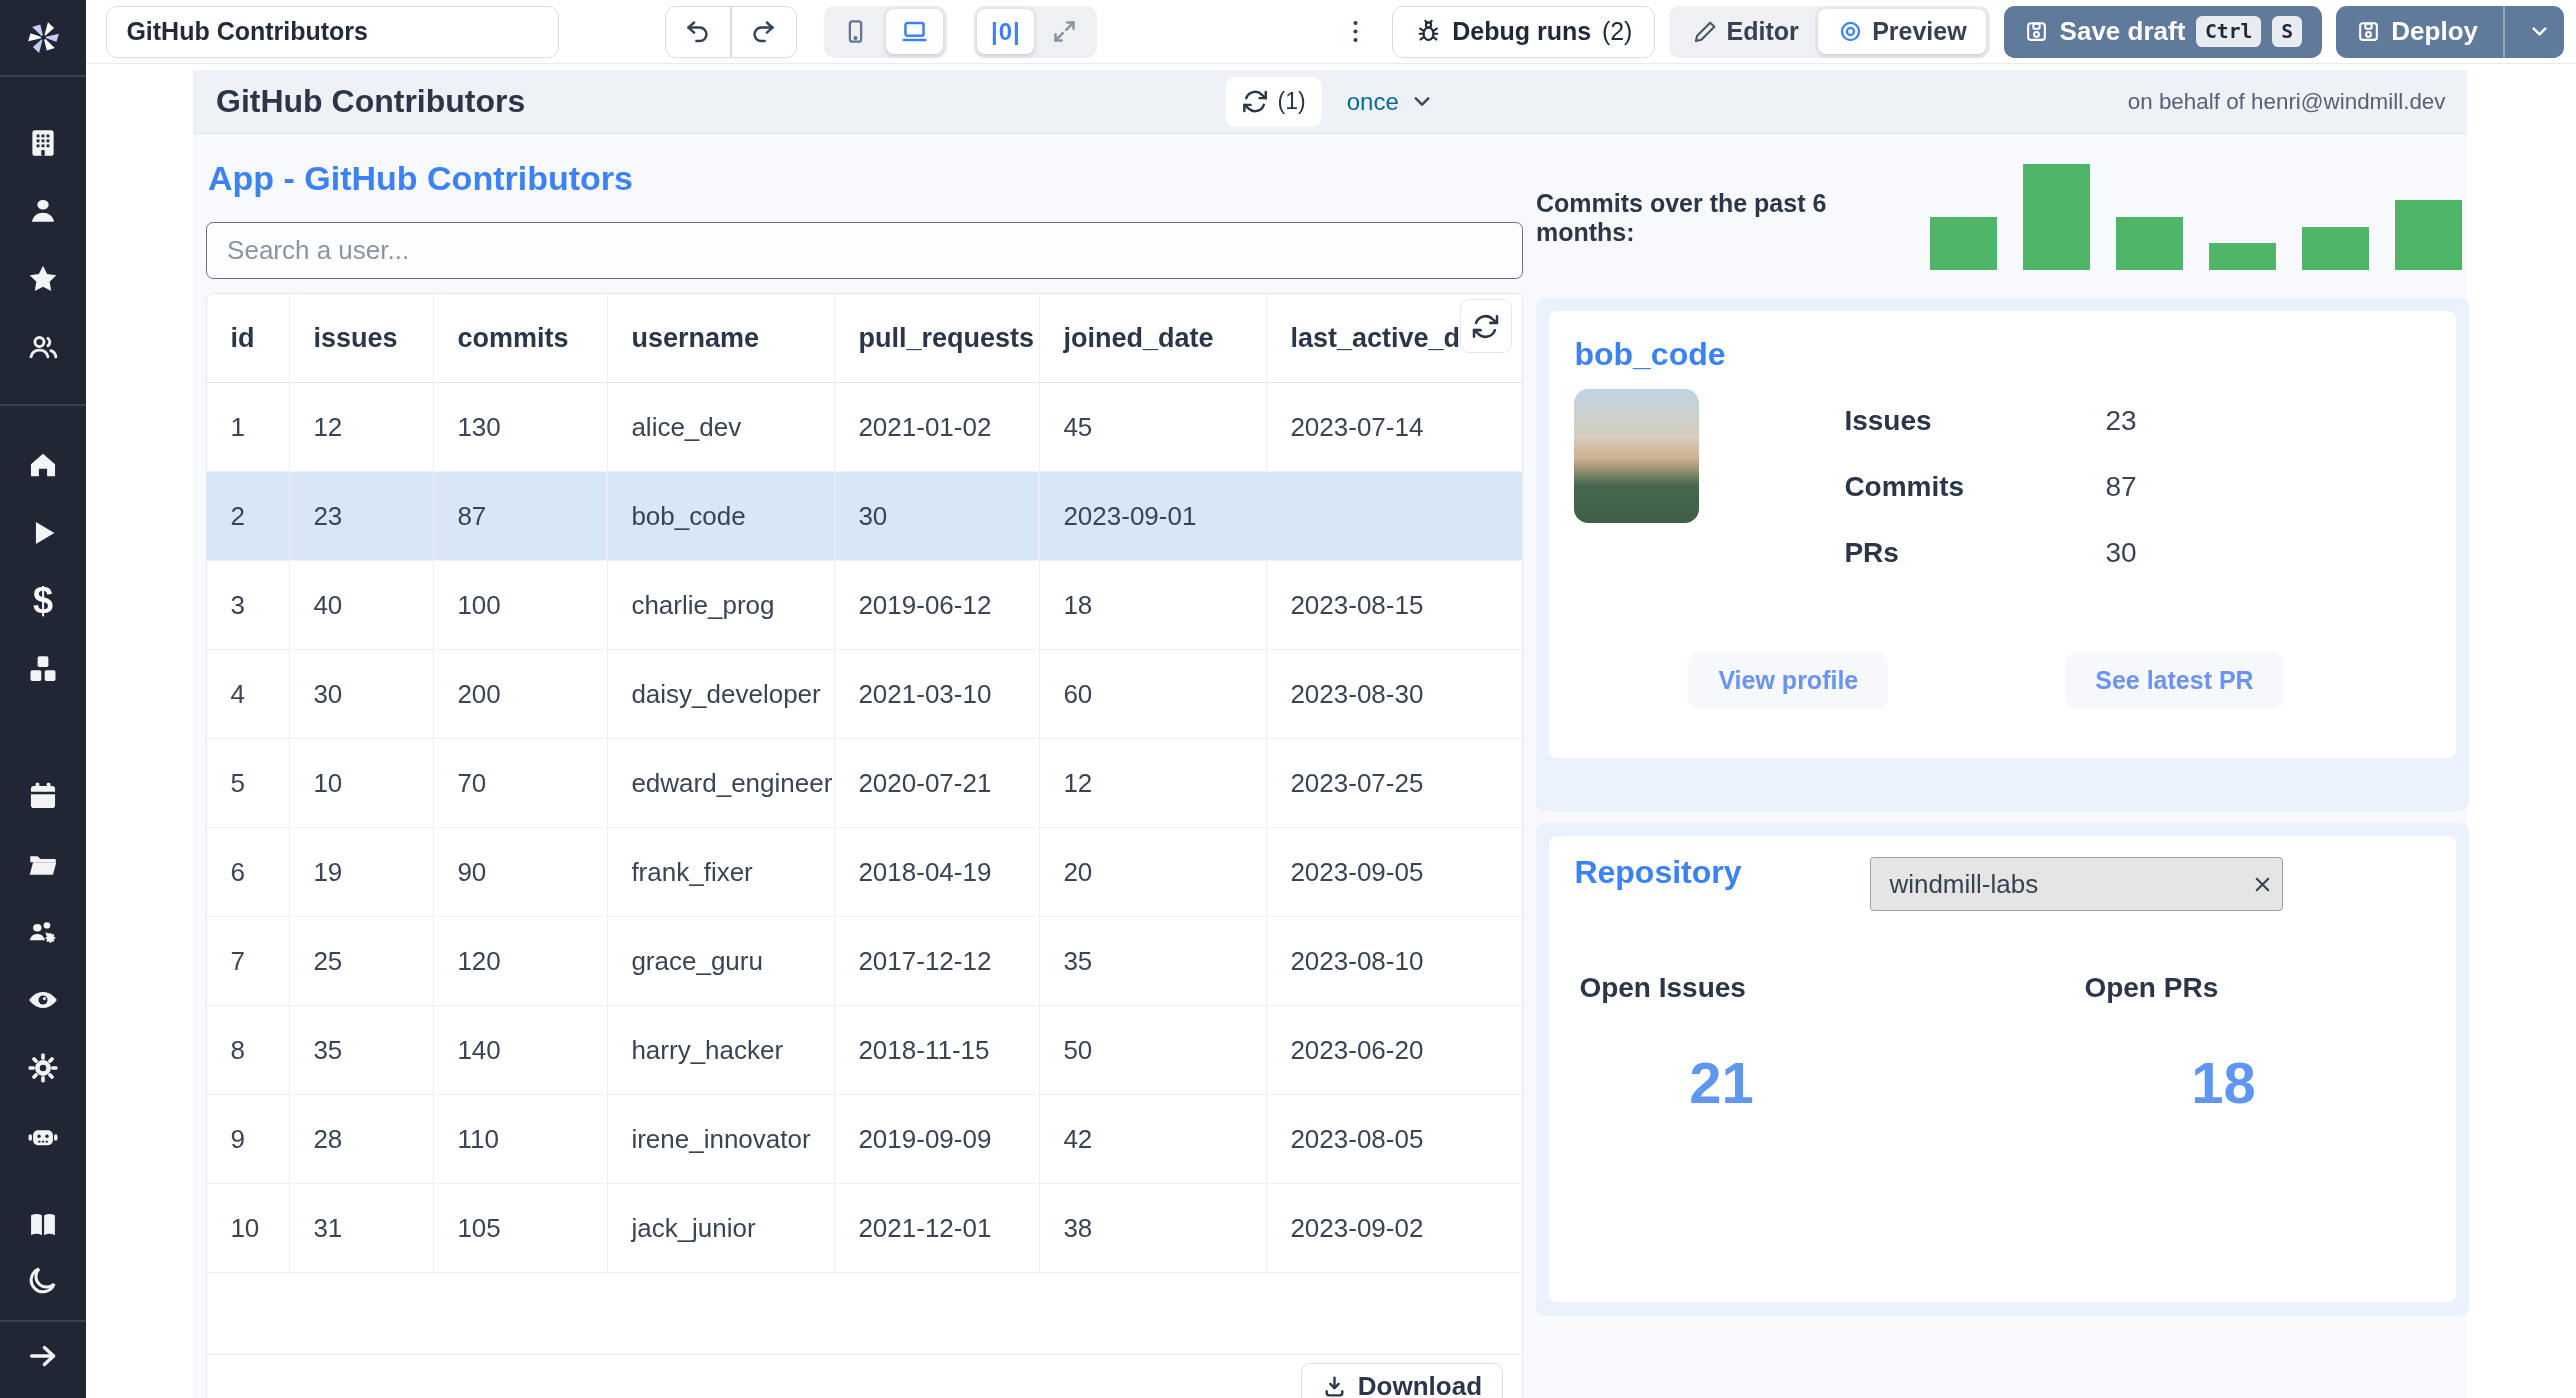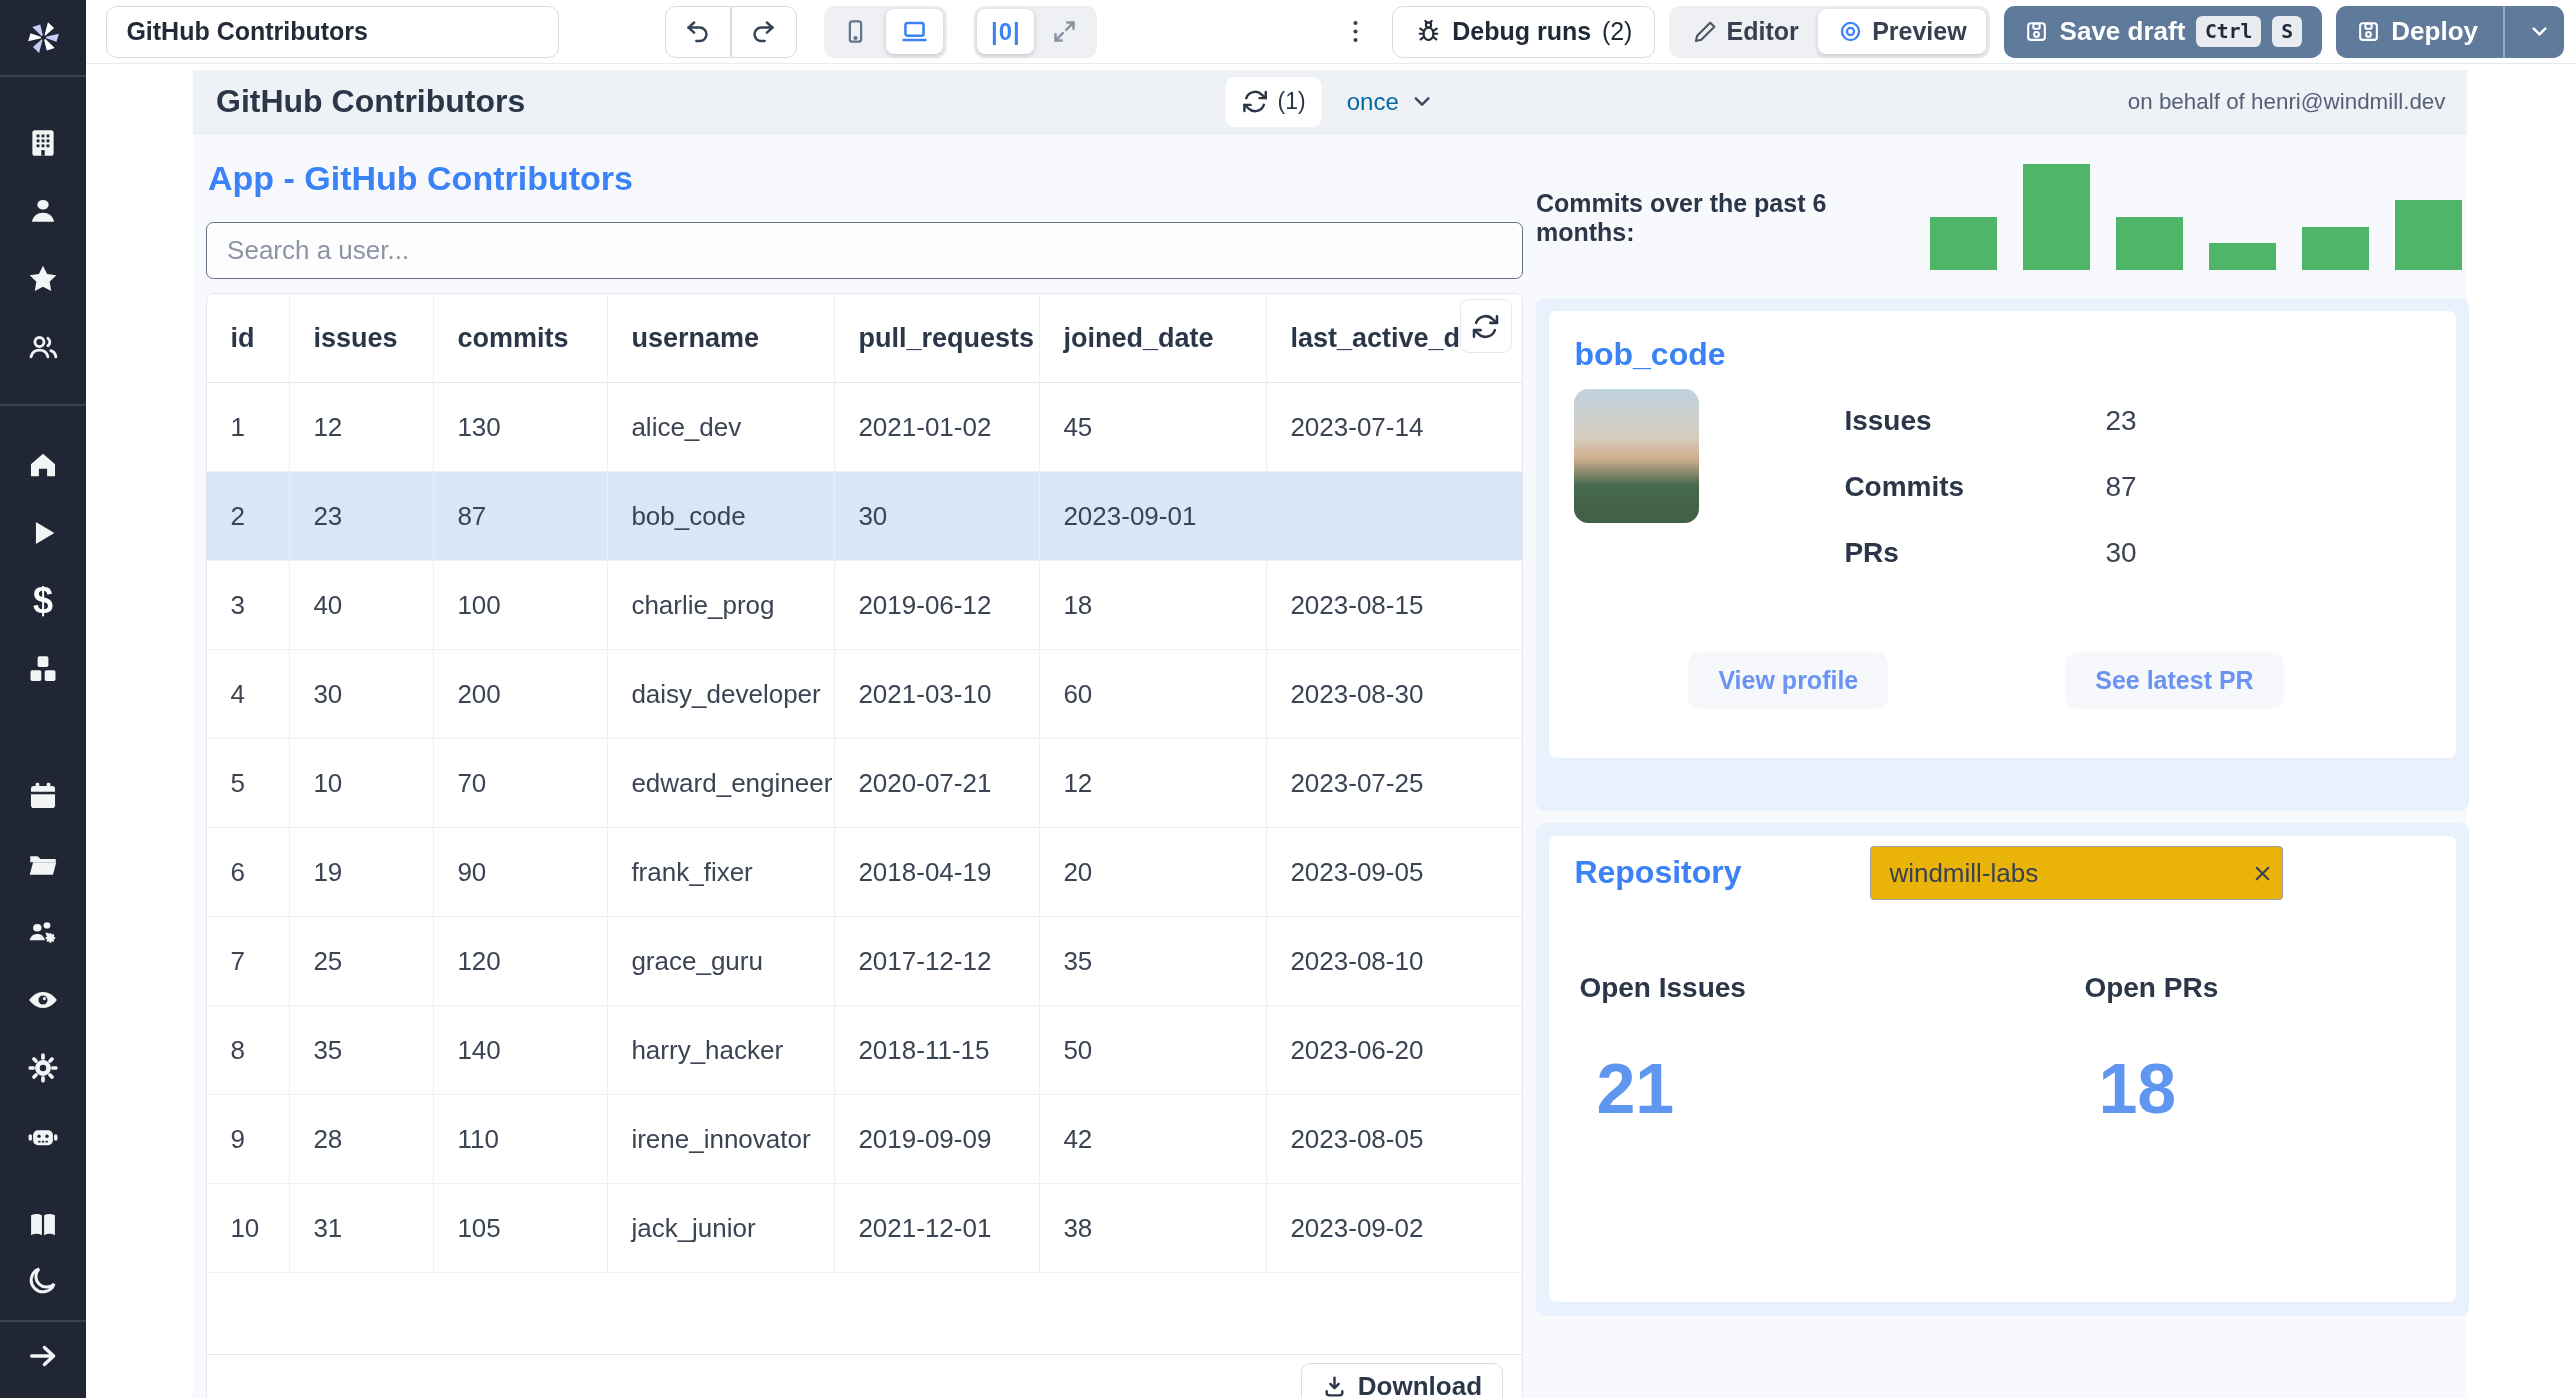--- a/index.html
+++ b/index.html
@@ -88,27 +88,27 @@
   .stats { margin-left:145px; margin-top:12.5px; display:flex; flex-direction:column; gap:27px; width:501px; }
   .stat-row { display:flex; align-items:center; height:39px; }
   .stat-label { width:261px; font-size:28px; font-weight:bold; color:#2b3648; }
   .stat-value { font-size:28px; color:#3b4453; }
   .card-buttons { display:flex; margin-top:79px; }
   .btn-link { height:57px; background:#f6f8fb; border:none; border-radius:12.5px; padding:0 30px; font-family:"Liberation Sans",sans-serif; font-size:25px; font-weight:bold; color:#6b93f2; display:flex; align-items:center; cursor:pointer; }
   .btn-link.b1 { margin-left:114px; }
   .btn-link.b2 { margin-left:177px; }
 
   .repo-title { position:absolute; left:25px; top:18px; }
-  .repo-input-wrap { position:absolute; left:321px; top:10px; width:413px; height:54px; border:1.8px solid #9aa2ab; border-radius:3.6px; background:#eab308; display:flex; align-items:center; }
+  .repo-input-wrap { position:absolute; left:321px; top:21px; width:413px; height:54px; border:1.8px solid #9aa2ab; border-radius:3.6px; background:#e5e5e5; display:flex; align-items:center; }
   .repo-input { flex:1; border:none; outline:none; background:transparent; font-family:"Liberation Sans",sans-serif; font-size:26px; color:#374151; padding:0 18px; }
   .repo-clear { width:50px; display:flex; justify-content:center; color:#374151; cursor:pointer; }
   .repo-label { position:absolute; top:136px; font-size:28px; font-weight:bold; color:#2b3648; }
   .lbl-issues { left:30px; }
   .lbl-prs { left:535px; }
-  .big-num { position:absolute; top:213px; width:250px; font-size:70px; font-weight:bold; color:#5f96f0; }
+  .big-num { position:absolute; top:213px; width:250px; text-align:center; font-size:58px; font-weight:bold; color:#5f96f0; }
   .num-issues { left:47px; }
   .num-prs { left:549px; }
 
   svg { display:block; }
 </style>
 </head>
 <body>
 
 <div class="screen">
 

